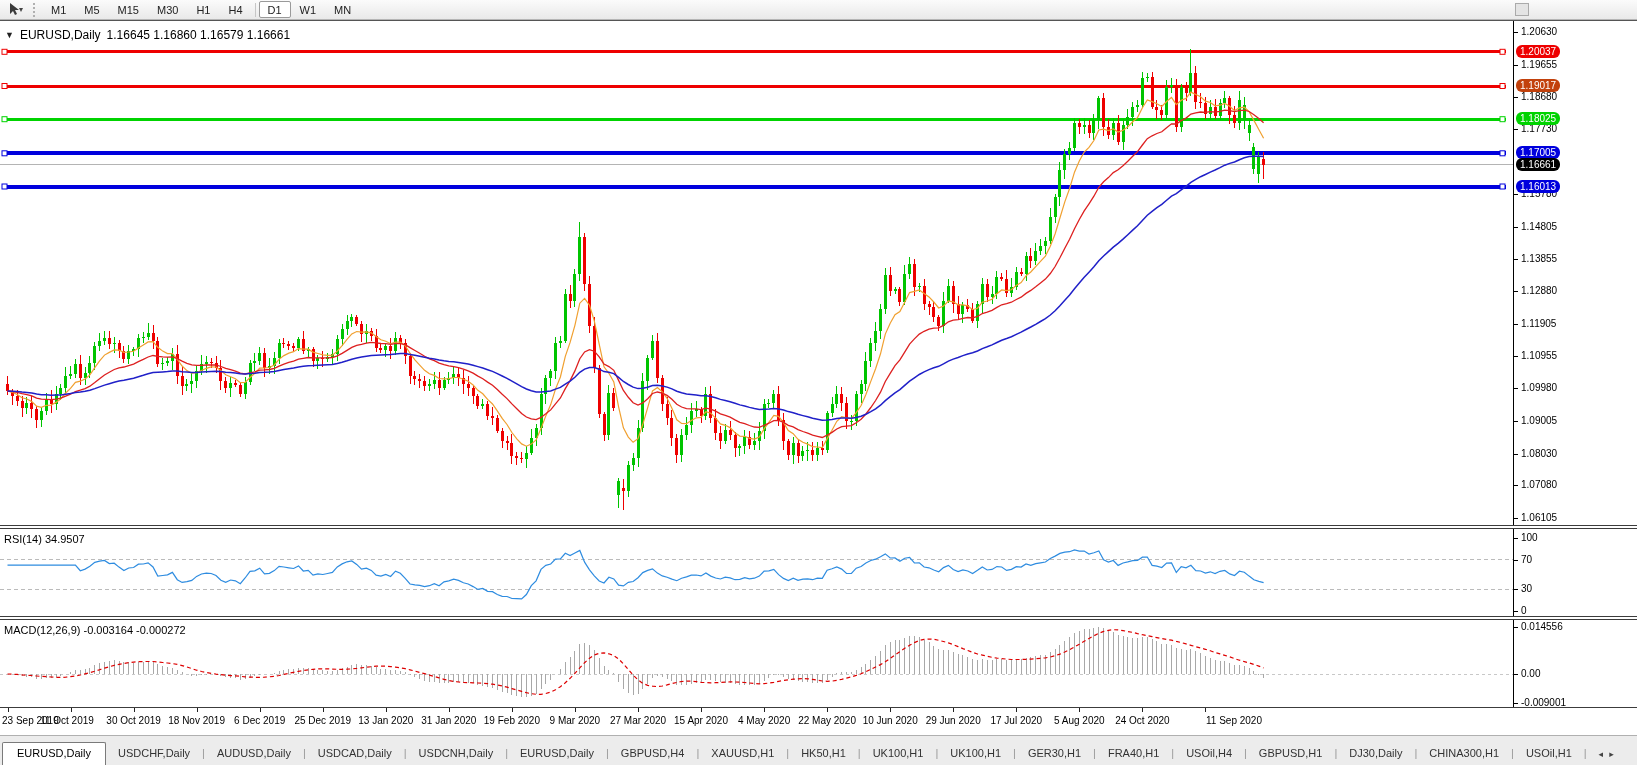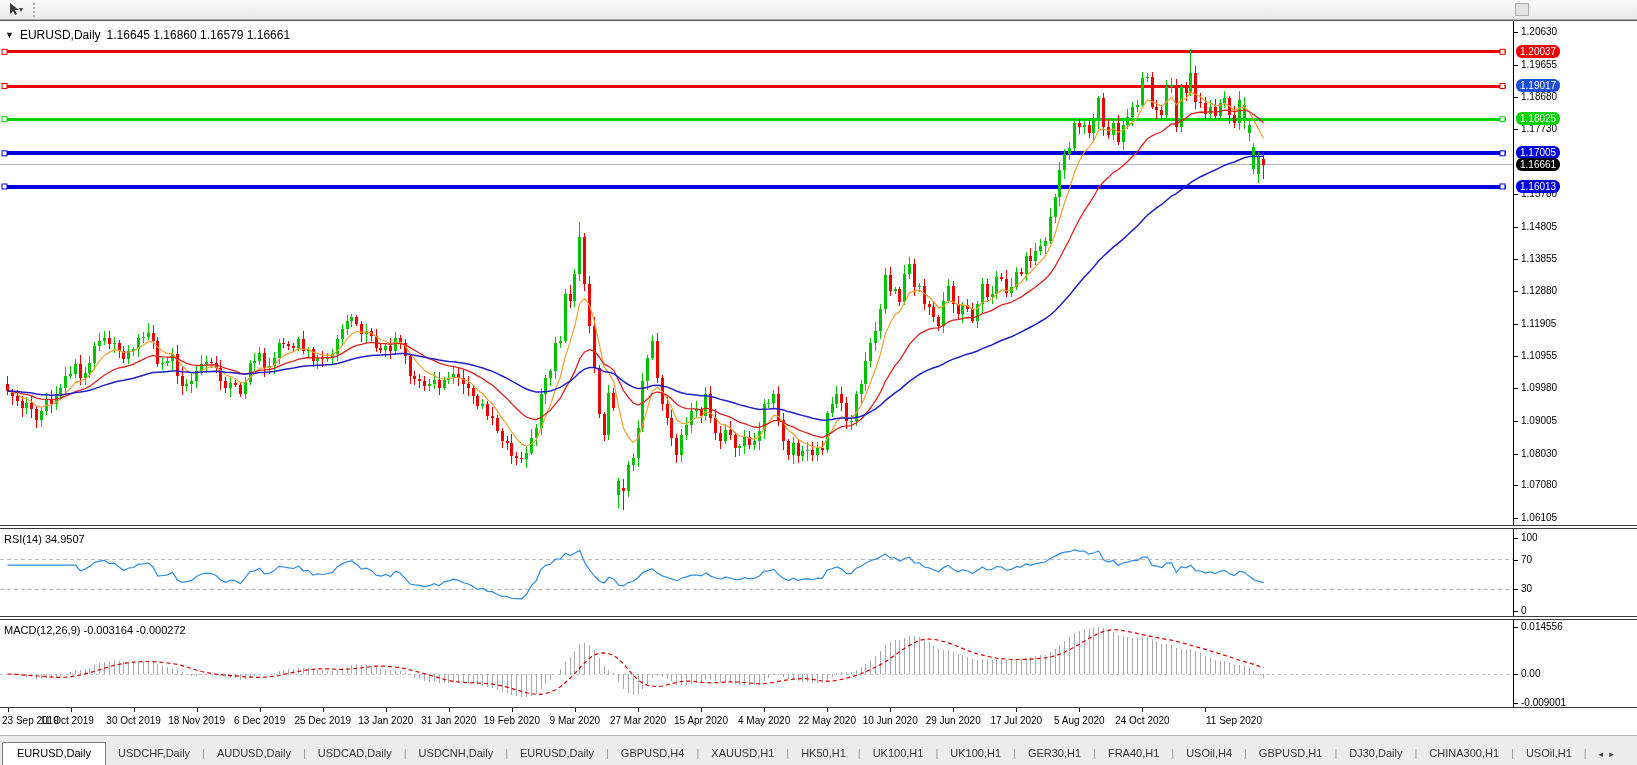--- a/index.html
+++ b/index.html
@@ -52,20 +52,32 @@
 <body>
 
 <div class="toolbar">
   <div class="tool-icon">
     <svg width="11" height="13" viewBox="0 0 11 13">
       <path d="M1,0 L1,11 L4,8 L6,12 L8,11 L6,7 L10,7 Z" fill="#3a3a3a"></path>
     </svg>
     <span class="tool-caret">▾</span>
   </div>
   <div class="grip"></div>
+  <div id="tfbtns" style="display:flex;align-items:center;">
+      <div class="tfbtn">M1</div>
+      <div class="tfbtn">M5</div>
+      <div class="tfbtn">M15</div>
+      <div class="tfbtn">M30</div>
+      <div class="tfbtn">H1</div>
+      <div class="tfbtn">H4</div>
+      <div class="tbsep"></div>
+      <div class="tfbtn active">D1</div>
+      <div class="tfbtn">W1</div>
+      <div class="tfbtn">MN</div>
+    </div>
   <div class="overflow-btn"></div>
 </div>
 
 <div class="chartwin">
   <div class="pane main">
     <div class="plot">
       <div id="svg-main">
           <svg width="1513" height="504" xmlns="http://www.w3.org/2000/svg">
             <g>
               <line x1="2" y1="30.8" x2="1506" y2="30.8" stroke="#ee0000" stroke-width="3" shape-rendering="crispEdges"></line>
@@ -652,21 +664,21 @@
         <div class="ytick" style="top:361.3px">1.09980</div>
         <div class="ytickmark" style="top:400px"></div>
         <div class="ytick" style="top:394px">1.09005</div>
         <div class="ytickmark" style="top:432.6px"></div>
         <div class="ytick" style="top:426.6px">1.08030</div>
         <div class="ytickmark" style="top:464.4px"></div>
         <div class="ytick" style="top:458.4px">1.07080</div>
         <div class="ytickmark" style="top:497px"></div>
         <div class="ytick" style="top:491px">1.06105</div>
         <div class="badge" style="top:23.8px;background:#ee0000">1.20037</div>
-        <div class="badge" style="top:58px;background:#1d4ed8">1.19017</div>
+        <div class="badge" style="top:58px;background:#c2410c">1.19017</div>
         <div class="badge" style="top:91.2px;background:#00d300">1.18025</div>
         <div class="badge" style="top:125.30000000000001px;background:#0000dd">1.17005</div>
         <div class="badge" style="top:158.5px;background:#0000dd">1.16013</div>
         <div class="badge" style="top:136.8px;background:#000000">1.16661</div>
       </div>
   </div>
 
   <div class="split"></div>
 
   <div class="pane sub">

